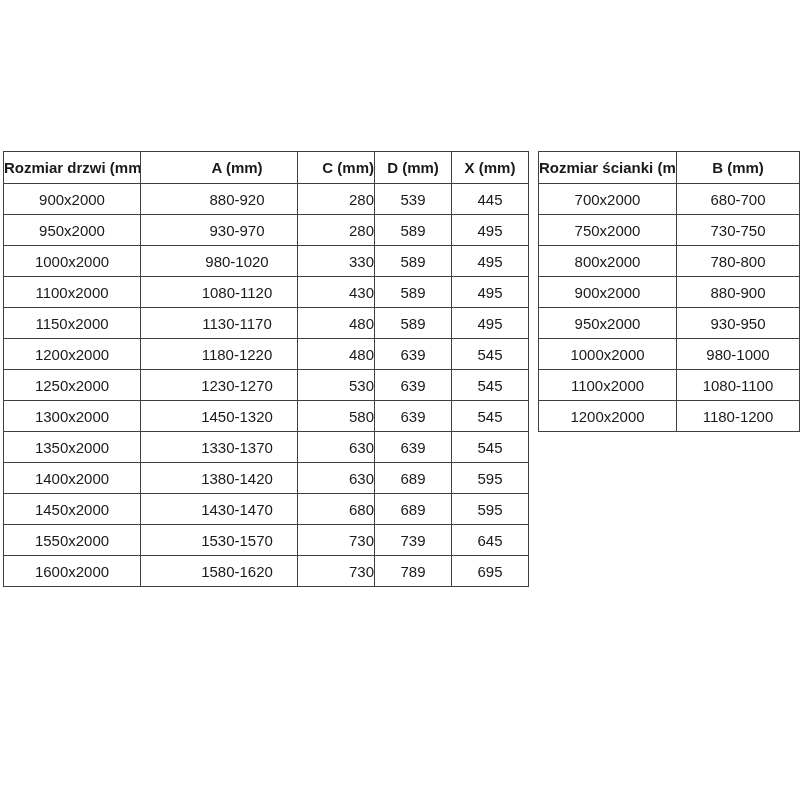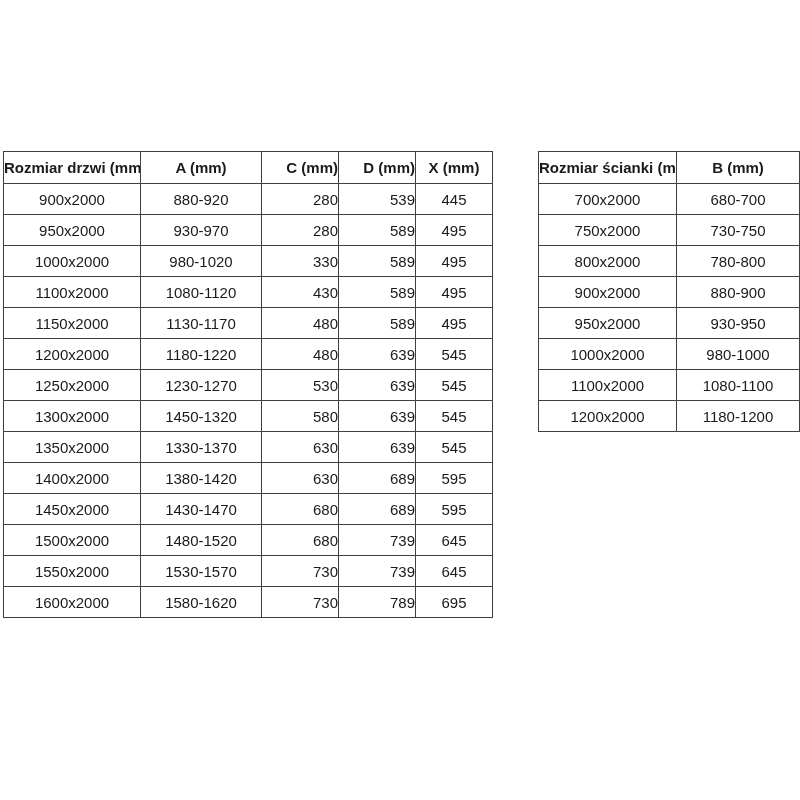--- a/index.html
+++ b/index.html
@@ -33,23 +33,23 @@
     overflow: hidden;
     white-space: nowrap;
   }
   table.spec-table th {
     font-weight: bold;
     height: 31px;
   }
   
   .t0 { left: 3px; top: 151px; width: 484px; }
   .t0 th:nth-child(1), .t0 td:nth-child(1) { width: 136px; }
-  .t0 th:nth-child(2), .t0 td:nth-child(2) { width: 120px; }
+  .t0 th:nth-child(2), .t0 td:nth-child(2) { width: 120px; padding-left: 36px; }
   .t0 th:nth-child(3), .t0 td:nth-child(3) { width: 76px; text-align: right; }
-  .t0 th:nth-child(4), .t0 td:nth-child(4) { width: 76px; text-align: right; }
+  .t0 th:nth-child(4), .t0 td:nth-child(4) { width: 76px; }
   .t0 th:nth-child(5), .t0 td:nth-child(5) { width: 76px; }
   
   .t1 { left: 538px; top: 151px; width: 259px; }
   .t1 th:nth-child(1), .t1 td:nth-child(1) { width: 137px; }
   .t1 th:nth-child(2), .t1 td:nth-child(2) { width: 122px; }
 </style>
 </head>
 <body>
 
 <div class="canvas">
@@ -135,27 +135,20 @@
           <td>595</td>
         </tr>
         <tr>
           <td>1450x2000</td>
           <td>1430-1470</td>
           <td>680</td>
           <td>689</td>
           <td>595</td>
         </tr>
         <tr>
-          <td>1500x2000</td>
-          <td>1480-1520</td>
-          <td>680</td>
-          <td>739</td>
-          <td>645</td>
-        </tr>
-        <tr>
           <td>1550x2000</td>
           <td>1530-1570</td>
           <td>730</td>
           <td>739</td>
           <td>645</td>
         </tr>
         <tr>
           <td>1600x2000</td>
           <td>1580-1620</td>
           <td>730</td>

